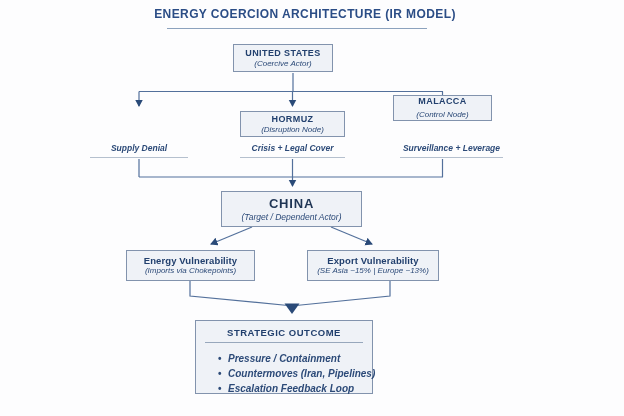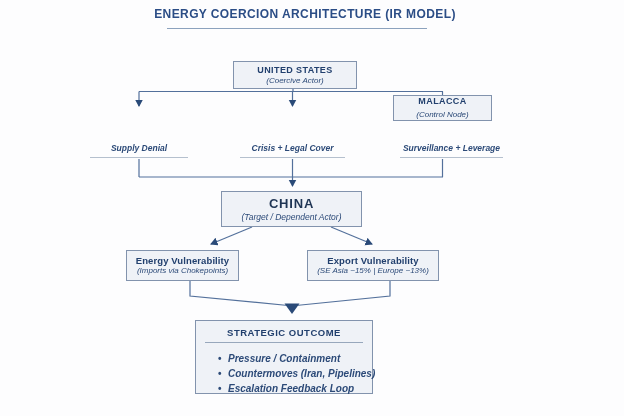--- a/index.html
+++ b/index.html
@@ -79,40 +79,44 @@
 
       <path d="M252,227 L211,244" marker-end="url(#ah)"></path>
       <path d="M331,227 L372,244" marker-end="url(#ah)"></path>
 
       <path d="M190,281 V296 L288,305.5"></path>
       <path d="M390,281 V296 L296,305.5"></path>
     </g>
     <polygon points="284.5,303.5 299.5,303.5 292,314" fill="#2a4a78"></polygon>
   </svg>
 
-  <div class="abs nbox" style="left:233px; top:61px; width:124px; height:28px;">
+  <div class="abs nbox" style="left:233px; top:44px; width:100px; height:28px;">
     <div class="nname">UNITED STATES</div>
     <div class="nrole">(Coercive Actor)</div>
   </div>
 
+  <div class="abs nbox" style="left:240px; top:111px; width:105px; height:26px;">
+    <div class="nname">HORMUZ</div>
+    <div class="nrole">(Disruption Node)</div>
+  </div>
   <div class="abs nbox" style="left:393px; top:95px; width:99px; height:26px;justify-content:space-between;">
     <div class="nname">MALACCA</div>
     <div class="nrole">(Control Node)</div>
   </div>
 
   <div class="abs tactic" style="left:90px; top:143px; width:98px;">Supply Denial</div>
   <div class="abs tactic" style="left:240px; top:143px; width:105px;">Crisis + Legal Cover</div>
   <div class="abs tactic" style="left:400px; top:143px; width:103px;">Surveillance + Leverage</div>
 
   <div class="abs nbox china" style="left:221px; top:191px; width:141px; height:36px;">
     <div class="nname">CHINA</div>
     <div class="nrole">(Target / Dependent Actor)</div>
   </div>
 
-  <div class="abs nbox vuln" style="left:126px; top:250px; width:113px; height:31px;">
+  <div class="abs nbox vuln" style="left:126px; top:250px; width:129px; height:31px;">
     <div class="nname">Energy Vulnerability</div>
     <div class="nrole">(Imports via Chokepoints)</div>
   </div>
   <div class="abs nbox vuln" style="left:307px; top:250px; width:132px; height:31px;">
     <div class="nname">Export Vulnerability</div>
     <div class="nrole">(SE Asia ~15% | Europe ~13%)</div>
   </div>
 
   <div class="abs outcome-box" style="left:195px; top:320px; width:178px; height:74px;">
     <div class="outcome-heading">STRATEGIC OUTCOME</div>

